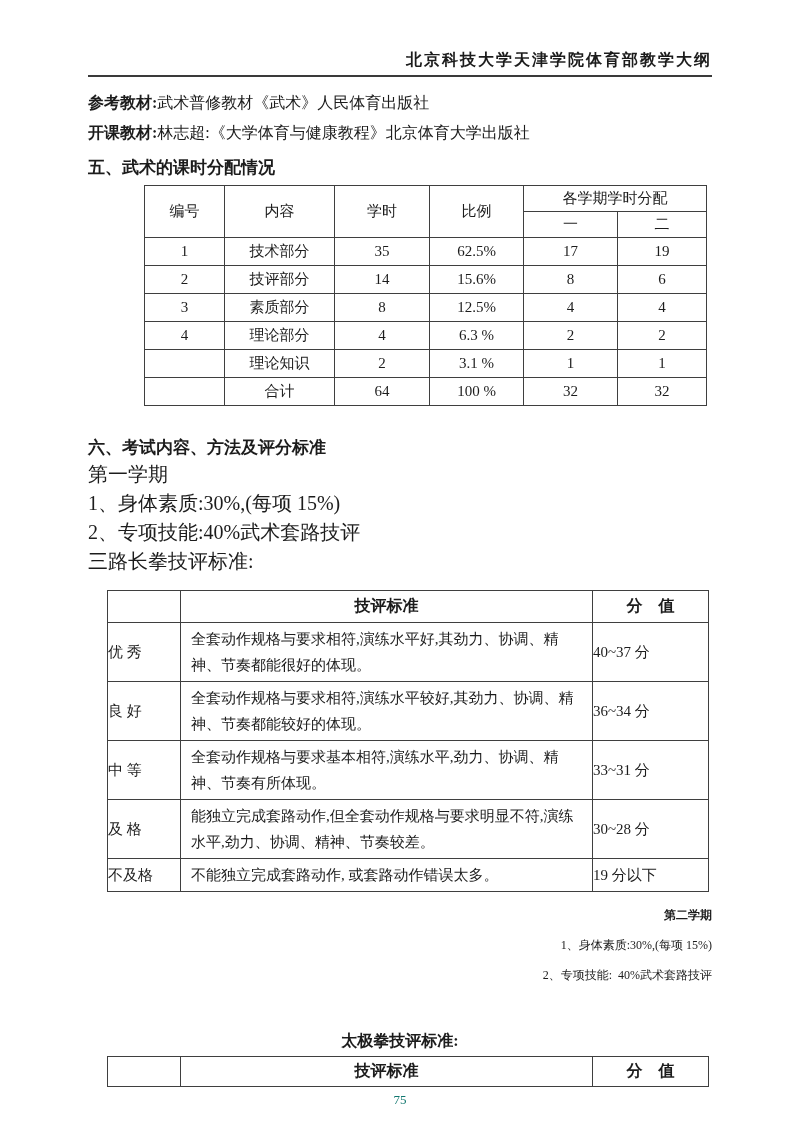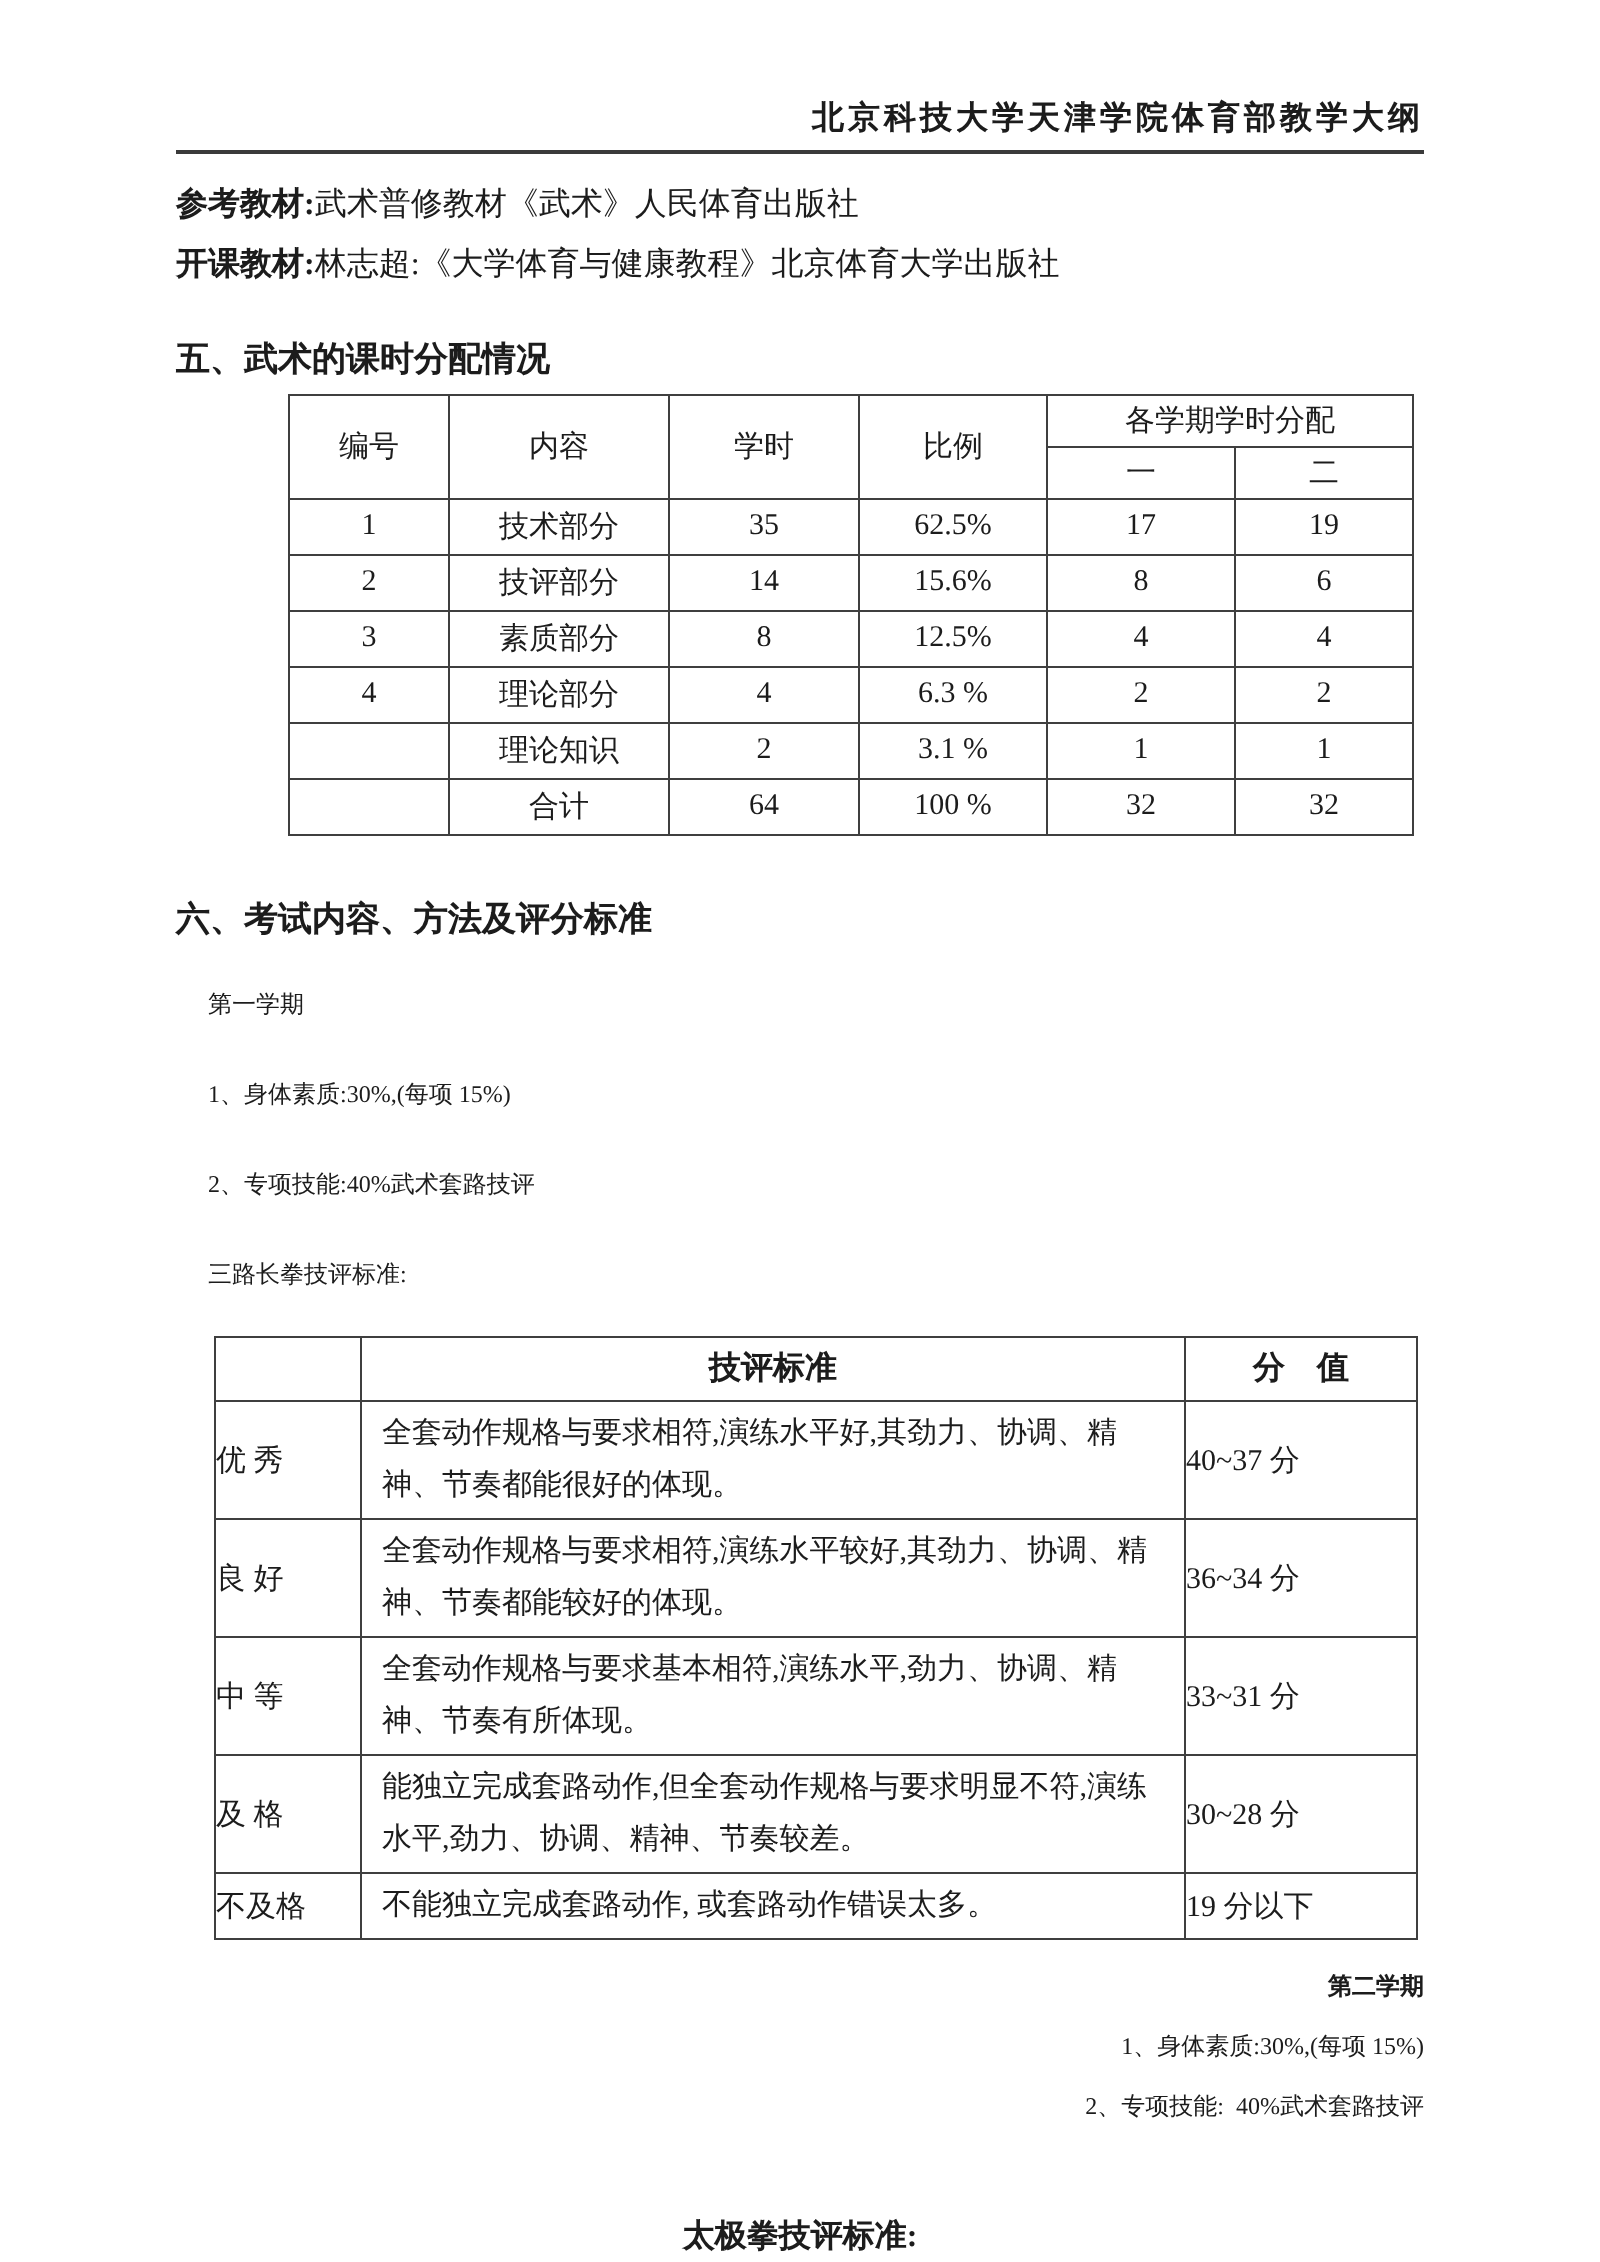--- a/index.html
+++ b/index.html
@@ -30,21 +30,21 @@
     height: 0;
   }
 
   
   .materials { margin-top: 11px; }
   .materials p { margin: 0; font-size: 16px; line-height: 30px; }
   .materials .lbl { font-weight: bold; }
 
   
   .sec-title { font-size: 17px; font-weight: bold; line-height: 24px; }
-  .h5 { margin-top: 20px; }
+  .h5 { margin-top: 8px; }
   .h6 { margin-top: 30px; }
 
   
   table { border-collapse: collapse; }
   table.hours {
     margin: 5px 0 0 56px;
     width: 562px;
     table-layout: fixed;
     font-size: 15px;
     text-align: center;
@@ -52,21 +52,21 @@
   }
   table.hours td, table.hours th {
     border: 1px solid #3f3f3f;
     font-weight: normal;
     padding: 0 2px;
   }
   table.hours tr.hrow td { height: 26px; }
   table.hours tr.drow td { height: 28px; }
 
   
-  .plain p { margin: 16px; font-size: 12px; line-height: 29px; }
+  .plain p { margin: 0; font-size: 20px; line-height: 29px; }
   .keep-sp { white-space: pre-wrap; }
   .bold { font-weight: bold; }
 
   
   table.grading, table.taiji {
     margin-left: 19px;
     width: 601px;
     table-layout: fixed;
     font-size: 15px;
   }

